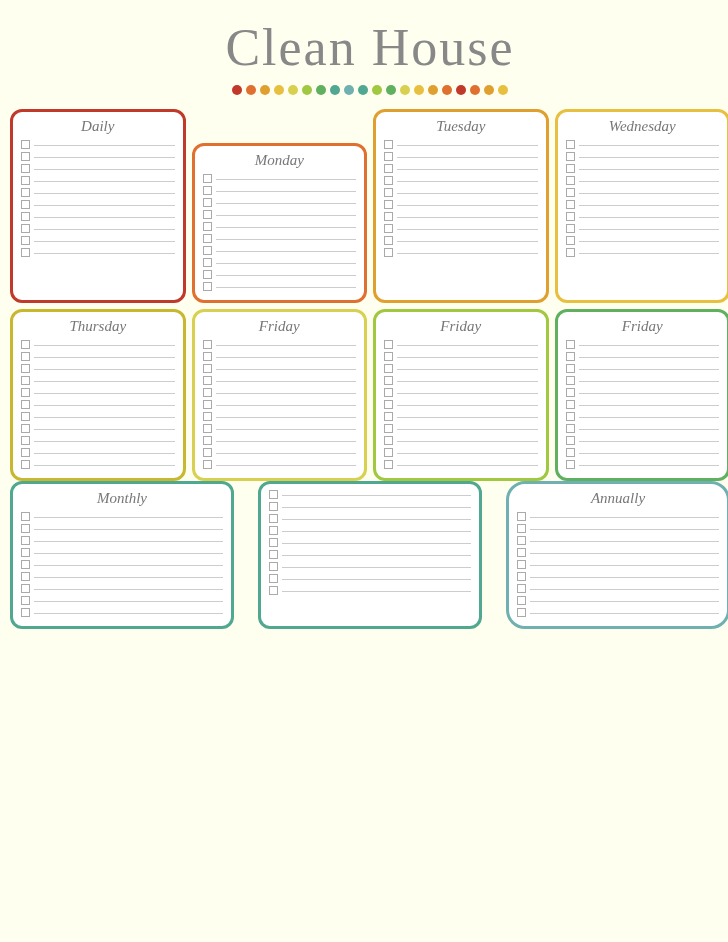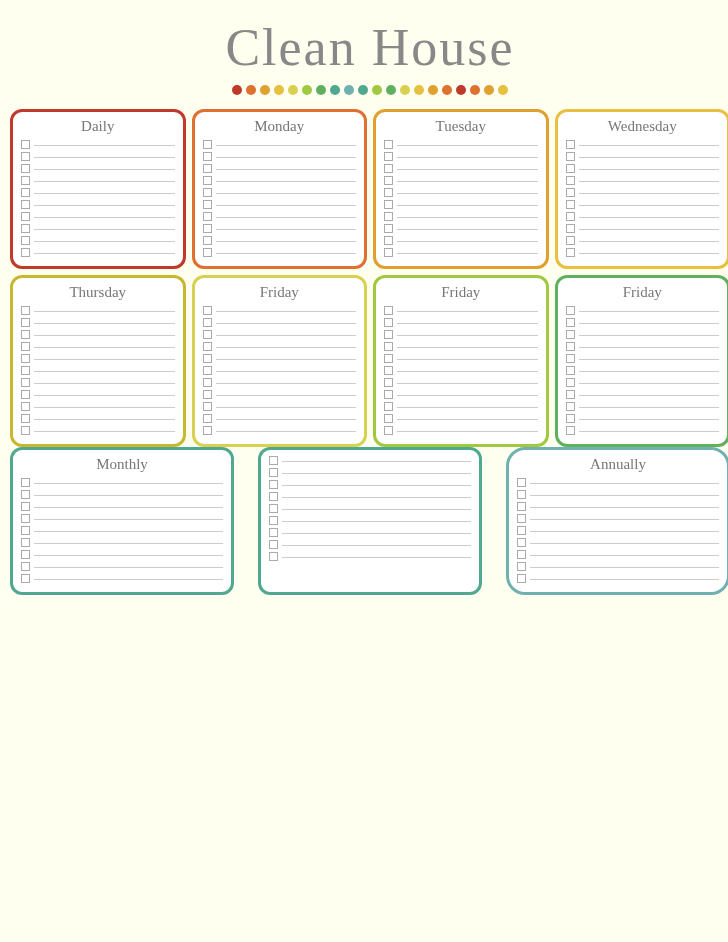--- a/index.html
+++ b/index.html
@@ -58,20 +58,21 @@
       padding: 6px 8px 6px 8px;
       background: #fff;
       border: 3px solid #ccc;
     }
     .section-title {
       text-align: center;
       font-size: 15px;
       color: #777;
       font-family: Georgia, serif;
       margin-bottom: 5px;
+      font-style: italic;
     }
     .check-list {
       list-style: none;
     }
     .check-item {
       display: flex;
       align-items: center;
       margin-bottom: 3px;
     }
     .checkbox {
@@ -84,21 +85,21 @@
       background: #fff;
     }
     .check-line {
       flex: 1;
       height: 1px;
       background: #ccc;
       margin-top: 1px;
     }
     
     .daily { border-color: #c0392b; }
-    .monday { border-color: #e07030; }
+    .monday { border-color: #e07030; margin-top: 34px; }
     .tuesday { border-color: #e0a030; }
     .wednesday { border-color: #e8c040; }
     .thursday { border-color: #c8b830; }
     .friday { border-color: #d8d050; }
     .saturday { border-color: #a0c840; }
     .sunday { border-color: #60b060; }
     .monthly { border-color: #50a890; }
     .quarterly { border-color: #50a890; }
     .annually { border-color: #70b0b0; border-radius: 19px; }
   </style>

